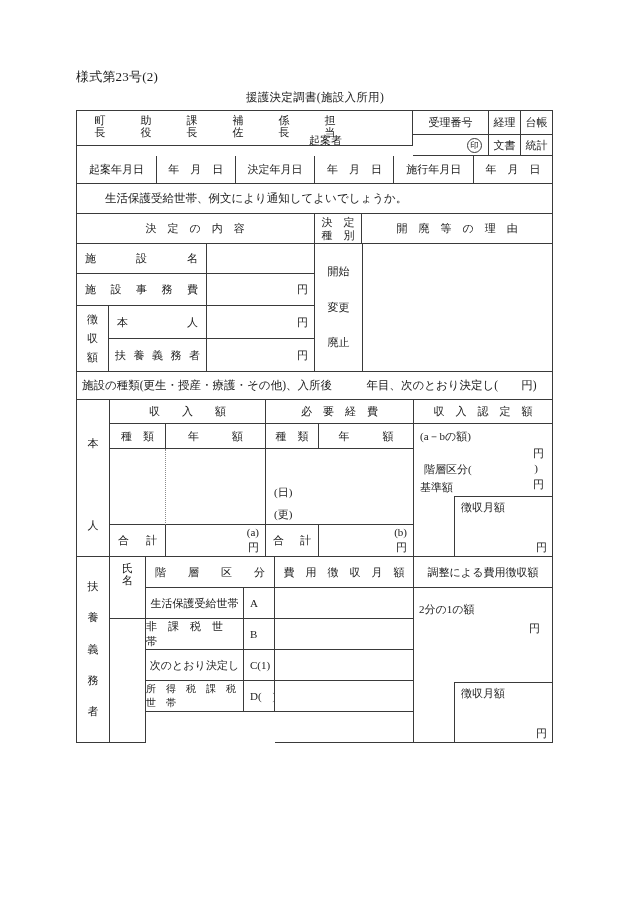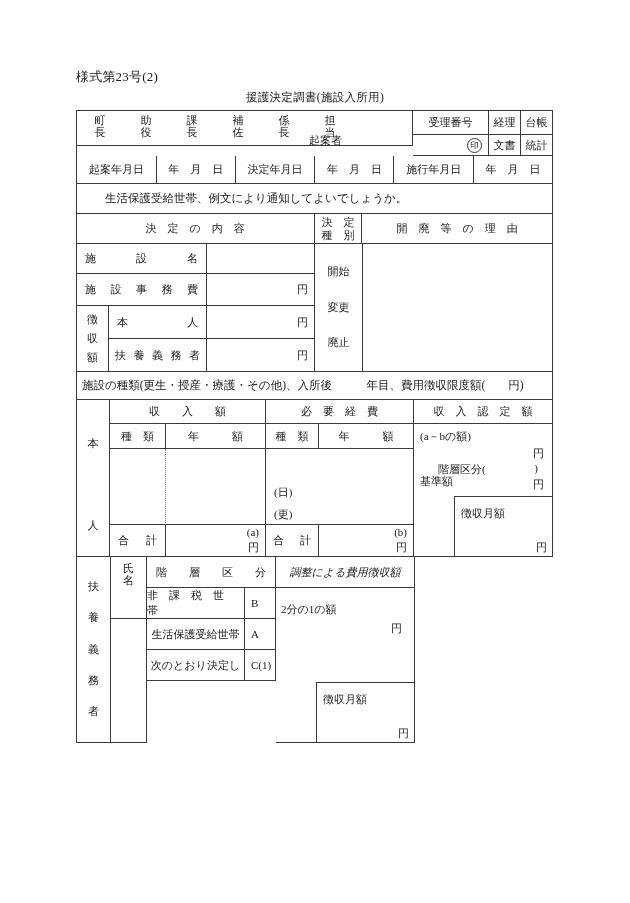--- a/index.html
+++ b/index.html
@@ -154,21 +154,21 @@
   .dotted-right { border-right: 1px dotted #8a8a8a; }
 
   
   .inset {
     position: absolute;
     border-left: 1px solid #3a3a3a;
     border-top: 1px solid #3a3a3a;
     box-sizing: border-box;
     font-size: 11px;
   }
-  .inset .lbl { position: absolute; left: 6px; top: 9px; white-space: nowrap; }
+  .inset .lbl { position: absolute; left: 6px; top: 3px; white-space: nowrap; }
   .inset .yen { position: absolute; right: 6px; bottom: 2px; }
 
   .abs { position: absolute; white-space: nowrap; font-size: 11px; }
 </style>
 </head>
 <body>
 
 <div class="page">
 
   <div class="form-no">様式第23号(2)</div>
@@ -309,21 +309,21 @@
           <span>開始</span>
           <span>変更</span>
           <span>廃止</span>
         </div>
       </div>
 
       <div class="cell" style="width:191px;height:128px;"></div>
     </div>
 
     <div class="row">
-      <div class="cell c-mid-left" style="width:477px;height:28px;font-size:11.5px;padding-left:5px;">施設の種類(更生・授産・療護・その他)、入所後　　　年目、費用徴収限度額(　　円)</div>
+      <div class="cell c-mid-left" style="width:477px;height:28px;font-size:11.5px;padding-left:5px;">施設の種類(更生・授産・療護・その他)、入所後　　　年目、次のとおり決定し(　　円)</div>
     </div>
 
     <div class="row">
 
       <div class="cell" style="width:34px;height:157px;">
         <div style="position:relative;height:100%;width:100%;">
           <span class="abs" style="left:50%;transform:translateX(-50%);top:36px;">本</span>
           <span class="abs" style="left:50%;transform:translateX(-50%);top:118px;">人</span>
         </div>
       </div>
@@ -390,23 +390,23 @@
 
       <div style="width:139px;">
         <div class="row">
           <div class="cell c-mid" style="width:139px;height:24px;">収　入　認　定　額</div>
         </div>
         <div class="row">
           <div class="cell" style="width:139px;height:133px;text-align:center;">
             <div style="position:relative;height:100%;width:100%;">
               <span class="abs" style="left:6px;top:5px;">(a－bの額)</span>
               <span class="abs" style="right:8px;top:22px;">円</span>
-              <span class="abs" style="left:24px;top:38px;">階層区分(</span>
+              <span class="abs" style="left:10px;top:38px;">階層区分(</span>
               <span class="abs" style="right:14px;top:38px;">)</span>
-              <span class="abs" style="left:6px;top:50px;">基準額</span>
+              <span class="abs" style="left:6px;top:56px;">基準額</span>
               <span class="abs" style="right:8px;top:53px;">円</span>
               <div class="inset" style="left:40px;top:72px;width:99px;height:61px;">
                 <span class="lbl">徴収月額</span>
                 <span class="yen">円</span>
               </div>
             </div>
           </div>
         </div>
       </div>
     </div>
@@ -435,37 +435,61 @@
         <div class="row">
           <div class="cell" style="width:36px;height:124px;"></div>
         </div>
       </div>
 
       <div style="width:129px;">
         <div class="row">
           <div class="cell c-mid" style="width:129px;height:31px;">階　　層　　区　　分</div>
         </div>
         <div class="row">
+          <div class="cell c-mid" style="width:98px;height:31px;">生活保護受給世帯</div>
+          <div class="cell c-mid-left" style="width:31px;height:31px;">A</div>
+        </div>
+        <div class="row">
           <div class="cell c-mid" style="width:98px;height:31px;">非　課　税　世　帯</div>
           <div class="cell c-mid-left" style="width:31px;height:31px;">B</div>
         </div>
         <div class="row">
-          <div class="cell c-mid" style="width:98px;height:31px;">生活保護受給世帯</div>
-          <div class="cell c-mid-left" style="width:31px;height:31px;">A</div>
-        </div>
-        <div class="row">
           <div class="cell c-mid" style="width:98px;height:31px;">次のとおり決定し</div>
           <div class="cell c-mid-left" style="width:31px;height:31px;">C(1)</div>
         </div>
-      </div>
-
+        <div class="row">
+          <div class="cell c-mid" style="width:98px;height:31px;font-size:10px;">所　得　税　課　税　世　帯</div>
+          <div class="cell c-mid-left" style="width:31px;height:31px;">D(　)</div>
+        </div>
+      </div>
 
       <div style="width:139px;">
         <div class="row">
-          <div class="cell c-mid" style="width:139px;height:31px;font-style:italic;">調整による費用徴収額</div>
+          <div class="cell c-mid" style="width:139px;height:31px;">費　用　徴　収　月　額</div>
+        </div>
+        <div class="row">
+          <div class="cell" style="width:139px;height:31px;"></div>
+        </div>
+        <div class="row">
+          <div class="cell" style="width:139px;height:31px;"></div>
+        </div>
+        <div class="row">
+          <div class="cell" style="width:139px;height:31px;"></div>
+        </div>
+        <div class="row">
+          <div class="cell" style="width:139px;height:31px;"></div>
+        </div>
+        <div class="row">
+          <div class="cell" style="width:139px;height:31px;"></div>
+        </div>
+      </div>
+
+      <div style="width:139px;">
+        <div class="row">
+          <div class="cell c-mid" style="width:139px;height:31px;">調整による費用徴収額</div>
         </div>
         <div class="row">
           <div class="cell" style="width:139px;height:155px;text-decoration:underline;">
             <div style="position:relative;height:100%;width:100%;">
               <span class="abs" style="left:5px;top:14px;">2分の1の額</span>
               <span class="abs" style="right:12px;top:33px;">円</span>
               <div class="inset" style="left:40px;top:94px;width:99px;height:61px;">
                 <span class="lbl">徴収月額</span>
                 <span class="yen">円</span>
               </div>

